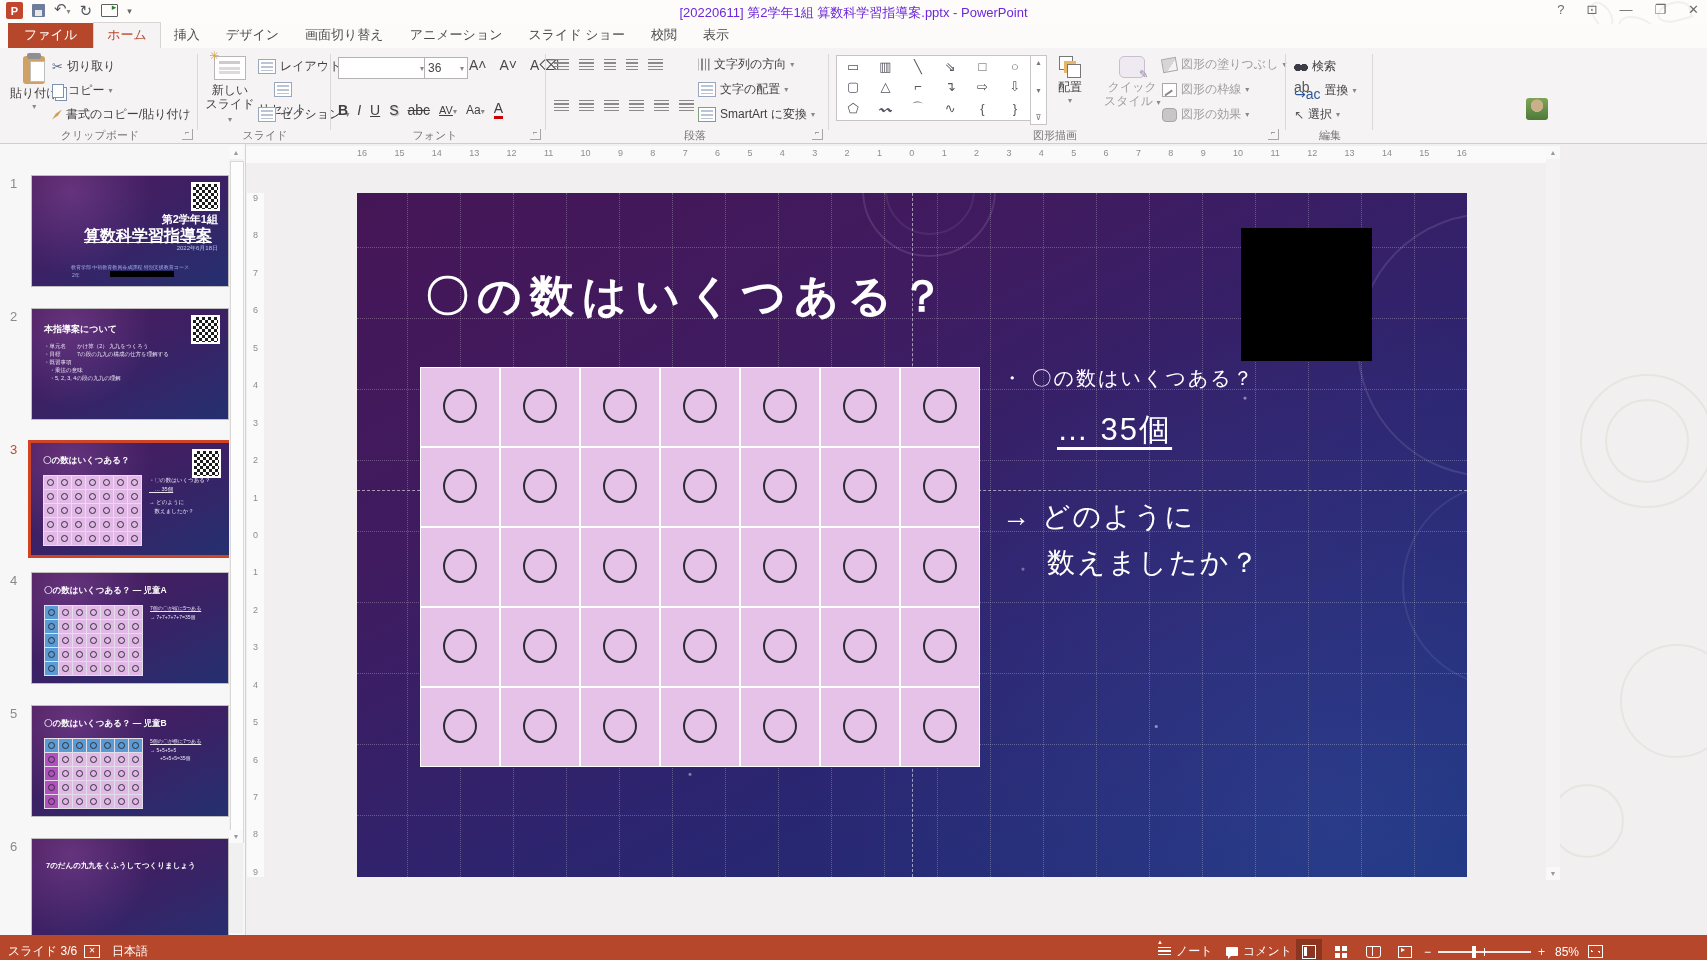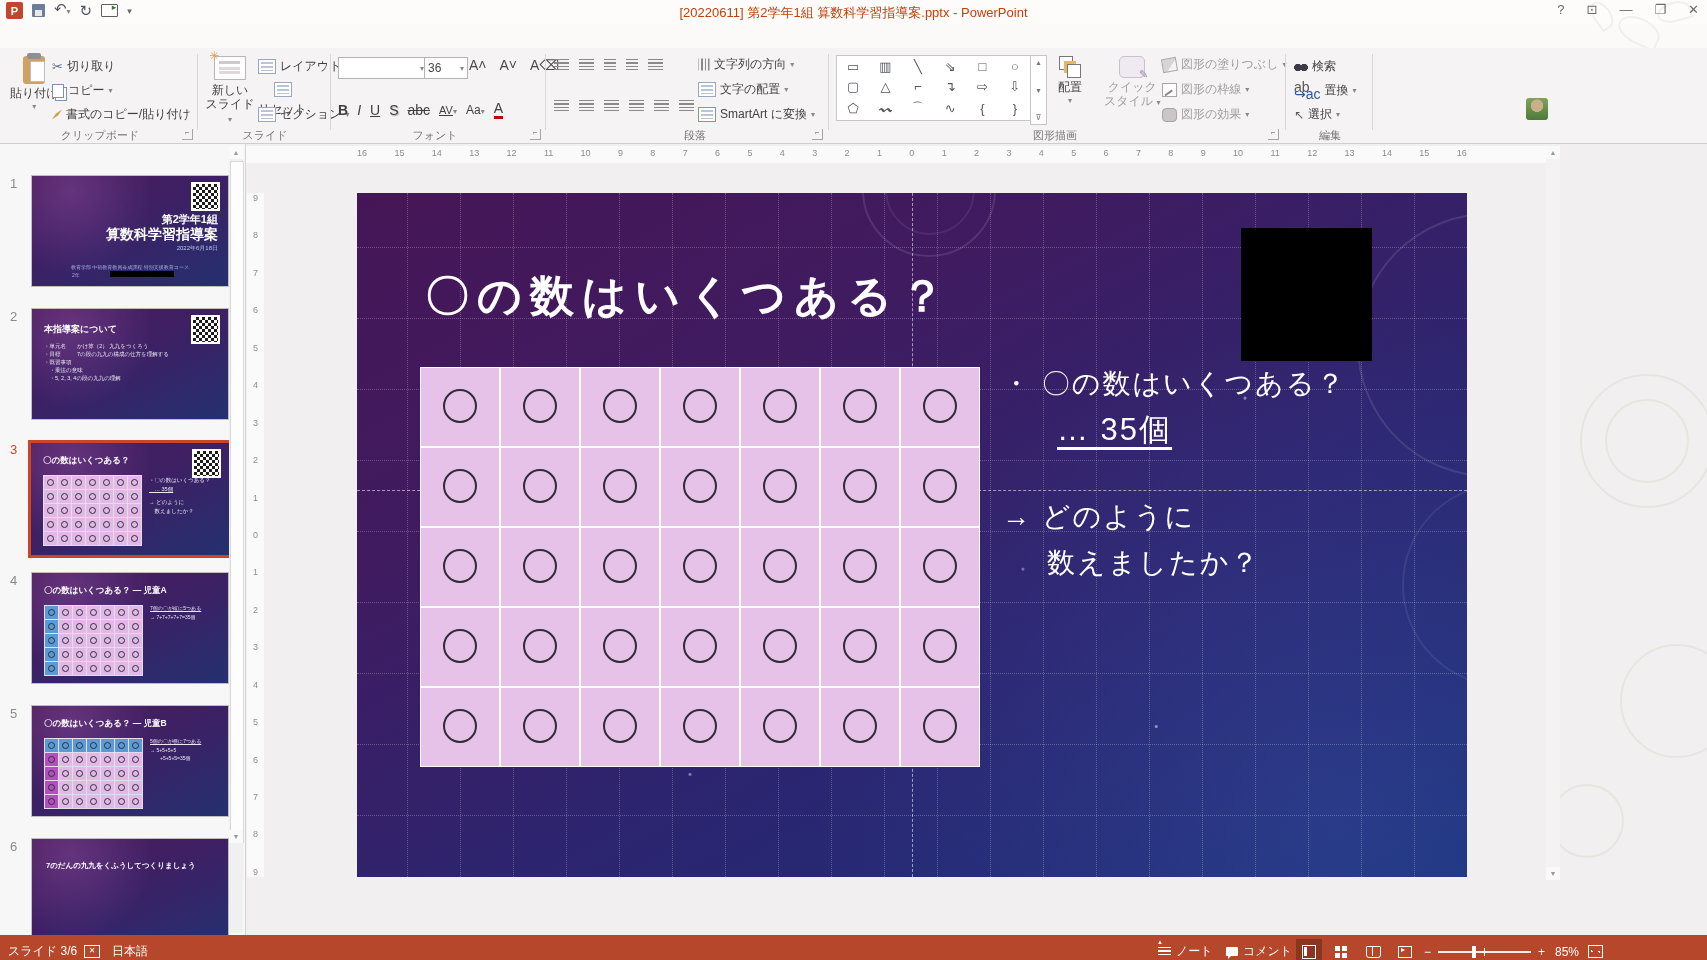--- a/index.html
+++ b/index.html
@@ -10,21 +10,21 @@
   .titlebar{position:absolute;left:0;top:0;width:1707px;height:24px;background:#fdfcfb;}
   .qat{position:absolute;left:6px;top:2px;display:flex;align-items:center;gap:9px;font-size:13px;color:#444;}
   .ppt-logo{width:17px;height:17px;background:#c0462e;color:#fff;border-radius:2px;font-size:11px;font-weight:bold;
             display:flex;align-items:center;justify-content:center;}
   .save-ic{width:13px;height:13px;background:#6d7e9c;border-radius:1px;position:relative;}
   .save-ic::after{content:"";position:absolute;left:3px;top:6px;width:7px;height:6px;background:#e9e9ec;}
   .undo,.redo{font-size:15px;color:#53585f;line-height:14px;}
   .proj-ic{width:15px;height:11px;border:1px solid #5a5f66;border-radius:1px;position:relative;}
   .proj-ic::after{content:"▸";position:absolute;right:1px;top:-3px;font-size:9px;color:#2e7d32;}
   .qat-more{font-size:9px;color:#666;}
-  .title-text{position:absolute;left:0;right:0;top:4px;text-align:center;font-size:13px;color:#c2410c;}
+  .title-text{position:absolute;left:0;right:0;top:4px;text-align:center;font-size:13px;color:#6d28d9;}
   .wincontrols{position:absolute;right:8px;top:2px;display:flex;gap:22px;font-size:13px;color:#6b6b6b;align-items:center;}
 
   
   .leafdeco{position:absolute;right:0;top:0;width:240px;height:150px;opacity:.5;pointer-events:none;}
   .leafdeco i{position:absolute;border:2px solid #e7e4df;border-radius:50% 50% 0 50%;display:block;}
   .doodles{position:absolute;pointer-events:none;}
   .doodles i{position:absolute;border:2px solid #e8e5e1;border-radius:50%;display:block;}
 
   
   .tabrow{position:absolute;left:0;top:24px;width:1707px;height:24px;background:#fcfbfa;display:flex;align-items:flex-end;}
@@ -130,21 +130,21 @@
   .guide-v{position:absolute;top:0;bottom:0;width:0;border-left:1px dashed rgba(255,255,255,.55);}
   .guide-h{position:absolute;left:0;right:0;height:0;border-top:1px dashed rgba(255,255,255,.55);}
   .stitle{position:absolute;left:68px;top:74px;font-size:44px;font-weight:bold;letter-spacing:8px;color:#fff;}
   .blackbox{position:absolute;left:884px;top:35px;width:131px;height:133px;background:#000;}
   .pgrid{position:absolute;left:63px;top:174px;width:560px;height:400px;display:grid;
          grid-template-columns:repeat(7,1fr);grid-template-rows:repeat(5,1fr);gap:2px;background:#fff;
          border:1px solid #fff;box-sizing:border-box;}
   .gcell{background:#e6c2e9;position:relative;}
   .gcircle{width:30px;height:30px;border:2.5px solid #2d2d38;border-radius:50%;position:absolute;left:50%;top:21px;transform:translateX(-50%);}
   .stext{position:absolute;color:#fff;letter-spacing:2px;white-space:nowrap;}
-  .sbullet{left:645px;top:172px;font-size:28px;}
+  .sbullet{left:645px;top:172px;font-size:20px;}
   .sanswer{left:700px;top:216px;font-size:31px;text-decoration:underline;text-underline-offset:7px;}
   .sarrow1{left:645px;top:305px;font-size:28px;}
   .sarrow2{left:690px;top:351px;font-size:28px;}
 
   
   .escroll{position:absolute;left:1546px;top:2px;width:14px;height:734px;background:#f4f2f3;}
   .escroll .sarrow{position:absolute;left:0;width:14px;height:13px;color:#9a9a9a;font-size:7px;text-align:center;line-height:13px;background:#faf9f9;}
   .notes{position:absolute;left:246px;top:736px;width:1461px;height:55px;background:#f3f1f2;border-top:1px solid #d6d3d4;}
   .notes-text{position:absolute;left:44px;top:13px;font-size:15px;color:#767676;}
 
@@ -197,20 +197,31 @@
     <div class="title-text">[20220611] 第2学年1組 算数科学習指導案.pptx - PowerPoint</div>
     <div class="wincontrols">
       <span>?</span>
       <span>⊡</span>
       <span>—</span>
       <span>❐</span>
       <span>✕</span>
     </div>
   </div>
 
+  <div class="tabrow">
+    <div class="tab file">ファイル</div>
+    <div class="tab active">ホーム</div>
+    <div class="tab">挿入</div>
+    <div class="tab">デザイン</div>
+    <div class="tab">画面切り替え</div>
+    <div class="tab">アニメーション</div>
+    <div class="tab">スライド ショー</div>
+    <div class="tab">校閲</div>
+    <div class="tab">表示</div>
+  </div>
 
   <div class="ribbon">
 
     <div class="rbtn-big" style="left:10px;top:8px;">
       <span class="clip-ic"></span>
       <span>貼り付け</span>
       <span class="dd">▾</span>
     </div>
     <div class="rrow" style="left:52px;top:10px;">
       <span class="scissors">✂</span>
@@ -394,21 +405,21 @@
       <i style="left:45px;top:255px;width:80px;height:80px;"></i>
       <i style="left:60px;top:500px;width:110px;height:110px;"></i>
       <i style="left:-10px;top:640px;width:70px;height:70px;"></i>
     </div>
 
     <div class="panel">
       <div class="thumb-num" style="top:32px;">1</div>
       <div class="thumb" style="top:31px;">
         <div class="qr"></div>
         <div class="t-title" style="right:10px;top:36px;font-size:11px;">第2学年1組</div>
-        <div class="t-title" style="right:10px;top:50px;font-size:14px;">算数科学習指導案</div>
+        <div class="t-title" style="right:16px;top:50px;font-size:16px;text-decoration:underline;">算数科学習指導案</div>
         <div class="tlines" style="right:10px;top:68px;font-size:6px;color:#b9c4f0;">2022年6月18日</div>
         <div class="tlines" style="left:0;right:0;top:88px;font-size:5px;color:#9fb0e8;text-align:center;">教育学部 中初教育教員養成課程 特別支援教育コース</div>
         <div class="tlines" style="left:40px;top:96px;font-size:5px;color:#9fb0e8;">2年</div>
         <div class="redact" style="left:78px;top:95px;width:64px;height:6px;"></div>
       </div>
 
       <div class="thumb-num" style="top:165px;">2</div>
       <div class="thumb" style="top:164px;">
         <div class="qr"></div>
         <div class="t-title" style="left:12px;top:14px;font-size:9px;">本指導案について</div>

